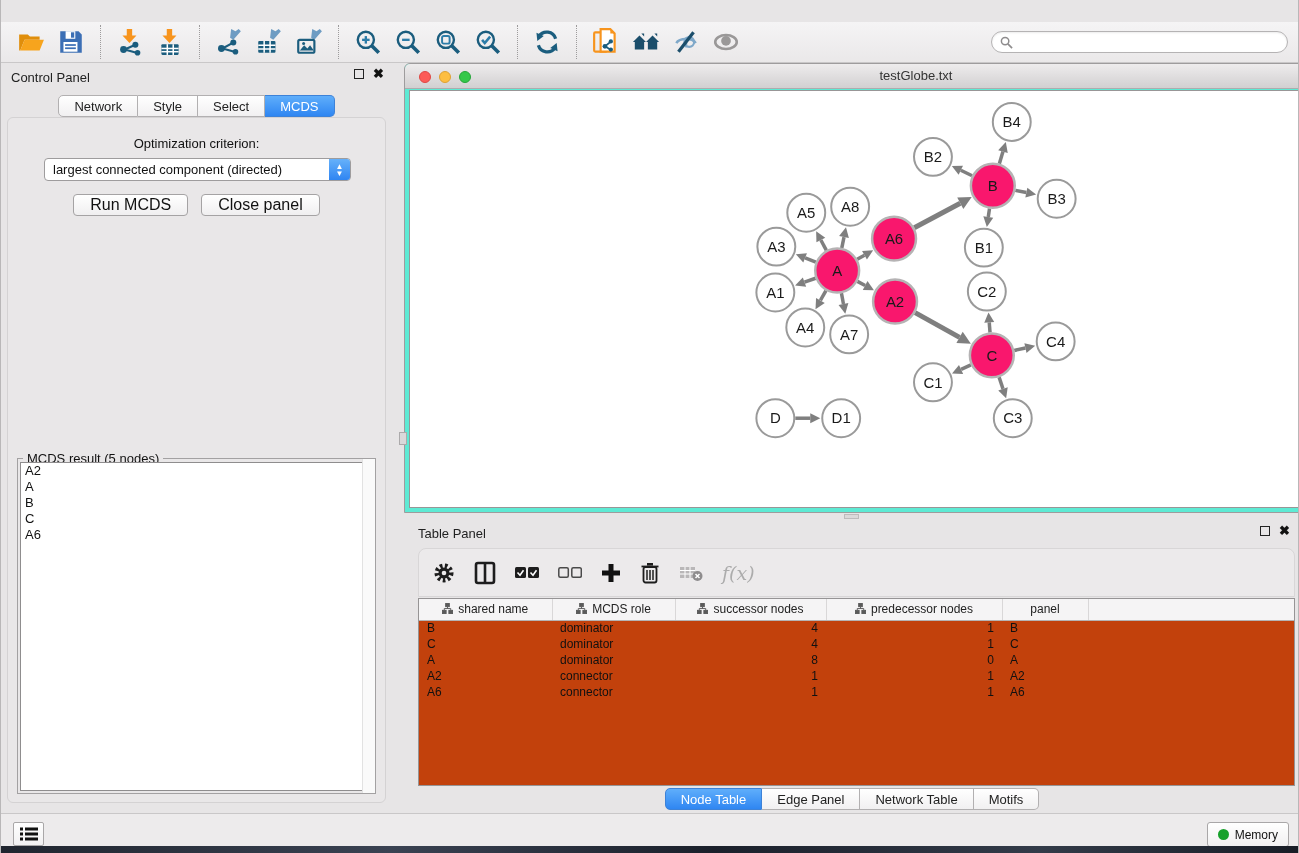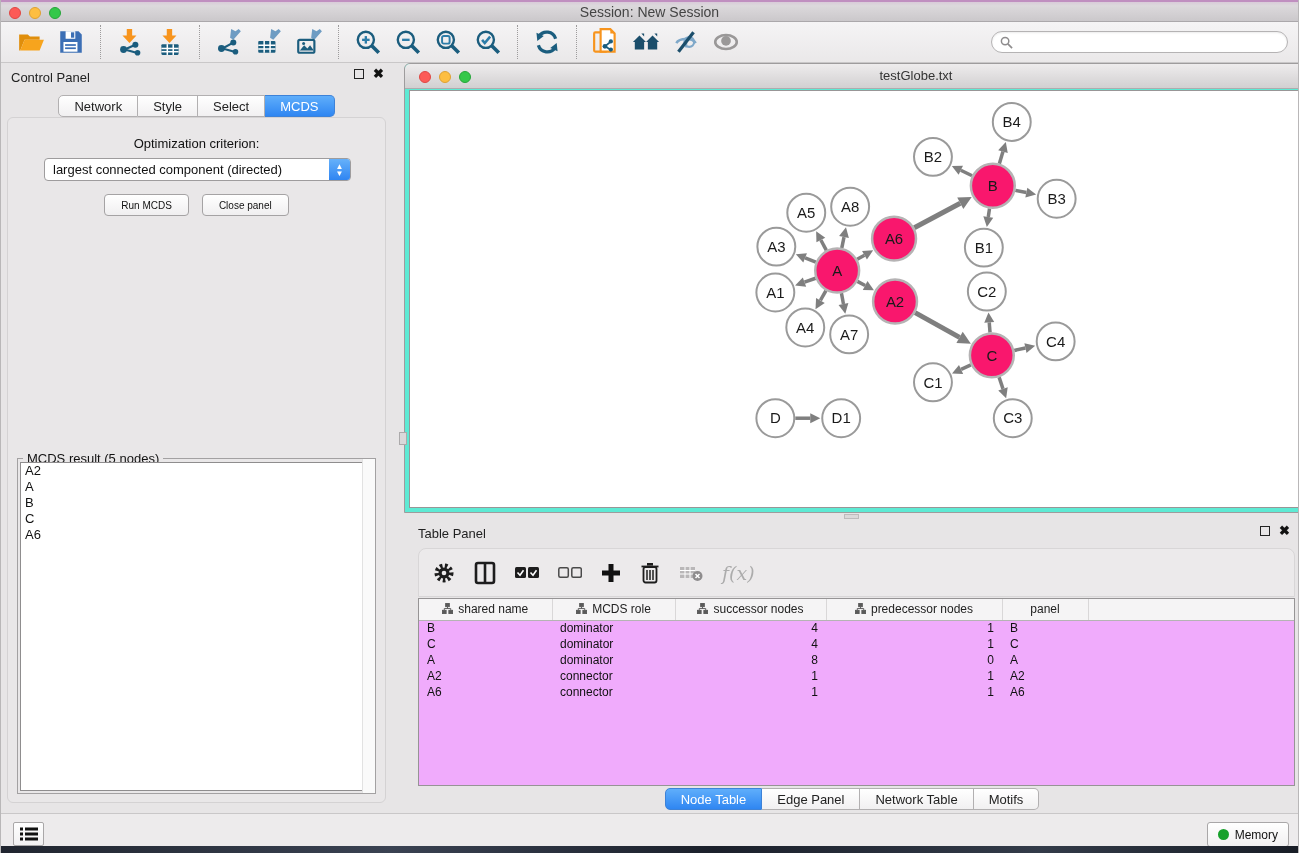--- a/index.html
+++ b/index.html
@@ -46,21 +46,21 @@
   .cp-body { position:absolute; left:6px; right:6px; top:54px; bottom:10px;
     background:#E9E7E8; border:1px solid #D4D2D3; border-radius:6px; }
   .opt-label { position:absolute; left:0; right:0; top:18px; text-align:center; font-size:13px; color:#111; }
   .criterion { position:absolute; left:36px; right:34px; top:40px; height:23px; background:#fff;
     border:1px solid #9E9C9D; border-radius:4px; display:flex; align-items:center; }
   .criterion .sel-text { flex:1; font-size:13px; color:#111; padding:0 8px; white-space:nowrap; overflow:hidden; }
   .stepper { width:21px; height:100%; border-radius:0 3px 3px 0; background:linear-gradient(#66B1FA,#2F85F2);
     display:flex; flex-direction:column; align-items:center; justify-content:center; color:#fff; }
   .stepper span { font-size:8px; line-height:7px; font-weight:bold; }
   .cp-buttons { position:absolute; left:0; right:0; top:76px; display:flex; justify-content:center; gap:13px; }
-  .mac-btn { height:22px; padding:0 16px; font-size:10px; color:#111; background:linear-gradient(#FFFFFF,#F0EFF0);
+  .mac-btn { height:22px; padding:0 16px; font-size:16px; color:#111; background:linear-gradient(#FFFFFF,#F0EFF0);
     border:1px solid #A5A3A4; border-radius:4px; }
   .result-box { position:absolute; left:9px; right:9px; top:340px; bottom:8px;
     border:1px solid #A3A1A2; }
   .result-legend { position:absolute; left:5px; top:-8px; background:#E9E7E8; padding:0 4px; font-size:13px; color:#111; }
   .result-list { position:absolute; left:2px; right:2px; top:3px; bottom:2px; background:#fff; border:1px solid #8F8D8E; overflow:hidden; }
   .result-item { font-size:13px; color:#111; padding:0 4px; line-height:16px; }
   .result-scroll { position:absolute; right:0; top:0; bottom:0; width:13px; background:#FAFAFA; border-left:1px solid #E2E2E2; }
 
   
   .net-window { position:absolute; left:403px; top:63px; width:1024px; height:450px;
@@ -77,21 +77,21 @@
   .h-handle { position:absolute; left:843px; top:514px; width:15px; height:5px; background:#DBD9DA; border:1px solid #BDBBBC; }
 
   
   .table-panel { position:absolute; left:403px; top:520px; width:896px; height:293px; }
   .tp-title { position:absolute; left:14px; top:6px; font-size:13px; color:#222; }
   .tp-toolbar { position:absolute; left:14px; right:5px; top:28px; height:49px;
     background:#ECEAEB; border:1px solid #D8D6D7; border-radius:8px 8px 0 0;
     display:flex; align-items:center; padding:8px 14px; gap:19px; }
   .tp-tb { border:none; background:transparent; display:flex; align-items:center; justify-content:center; height:30px; }
   .fx { font-family:"DejaVu Serif", serif; font-style:italic; font-size:19px; color:#ACACAC; }
-  .tp-table { position:absolute; left:14px; right:5px; top:78px; height:188px; background:#f0abfc; border:1px solid #969495; }
+  .tp-table { position:absolute; left:14px; right:5px; top:78px; height:188px; background:#c2410c; border:1px solid #969495; }
   table.grid { border-collapse:collapse; width:100%; table-layout:fixed; }
   table.grid th { height:21px; background:#F5F4F5; border-bottom:1px solid #B5B3B4; border-right:1px solid #D9D7D8;
     font-size:12px; font-weight:normal; color:#222; text-align:center; overflow:hidden; white-space:nowrap; }
   table.grid th .hcell { display:inline-flex; align-items:center; gap:5px; }
   table.grid td { height:16px; font-size:12px; color:#111; padding:0 8px; white-space:nowrap; overflow:hidden; }
   td.num { text-align:right; padding-right:12px; }
   .tp-tabs { position:absolute; left:0; right:0; top:268px; display:flex; justify-content:center; }
 
   
   .statusbar { position:absolute; left:0; top:813px; width:100%; height:33px; background:#EDEBEC; border-top:1px solid #C9C7C8; }
@@ -101,28 +101,20 @@
     border:1px solid #A9A7A8; border-radius:3px; display:flex; align-items:center; gap:6px; font-size:12px; color:#111; }
   .memory-dot { width:11px; height:11px; border-radius:50%; background:#17A12B; }
   .desktop-strip { position:absolute; left:0; top:846px; width:100%; height:7px;
     background:linear-gradient(90deg,#20252F,#3A4252 30%,#1B202B 55%,#333B49 80%,#181D26); }
 </style>
 </head>
 <body>
 
 <div class="app">
 
-  <div class="titlebar">
-    <div class="lights">
-      <span class="light red"></span>
-      <span class="light yellow"></span>
-      <span class="light green"></span>
-    </div>
-    <div class="title">Session: New Session</div>
-  </div>
 
   <div class="toolbar">
     <button class="tb">
         <svg viewBox="0 0 26 26">
           <path fill="#E08E0B" d="M2 6h8l2 2h9v3H7L3 21H2z"></path>
           <path fill="#F7A41D" d="M7 11h18l-4 10H3z"></path>
         </svg>
       </button>
     <button class="tb">
         <svg viewBox="0 0 26 26">

